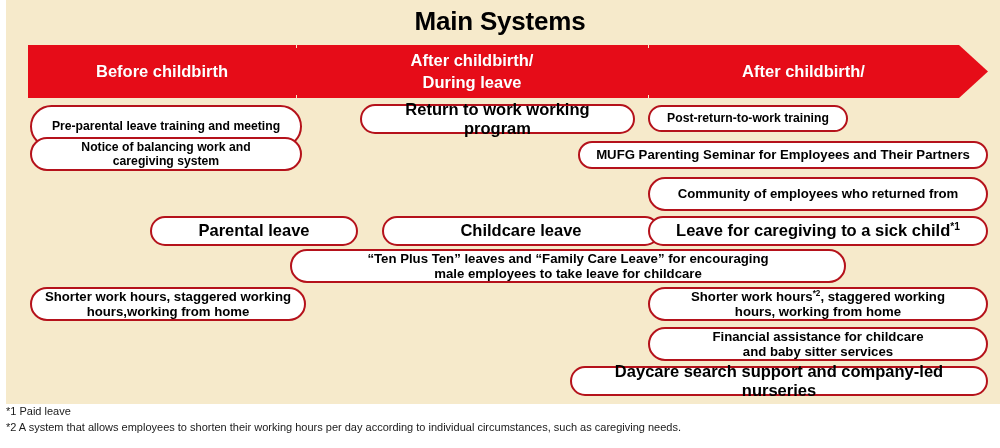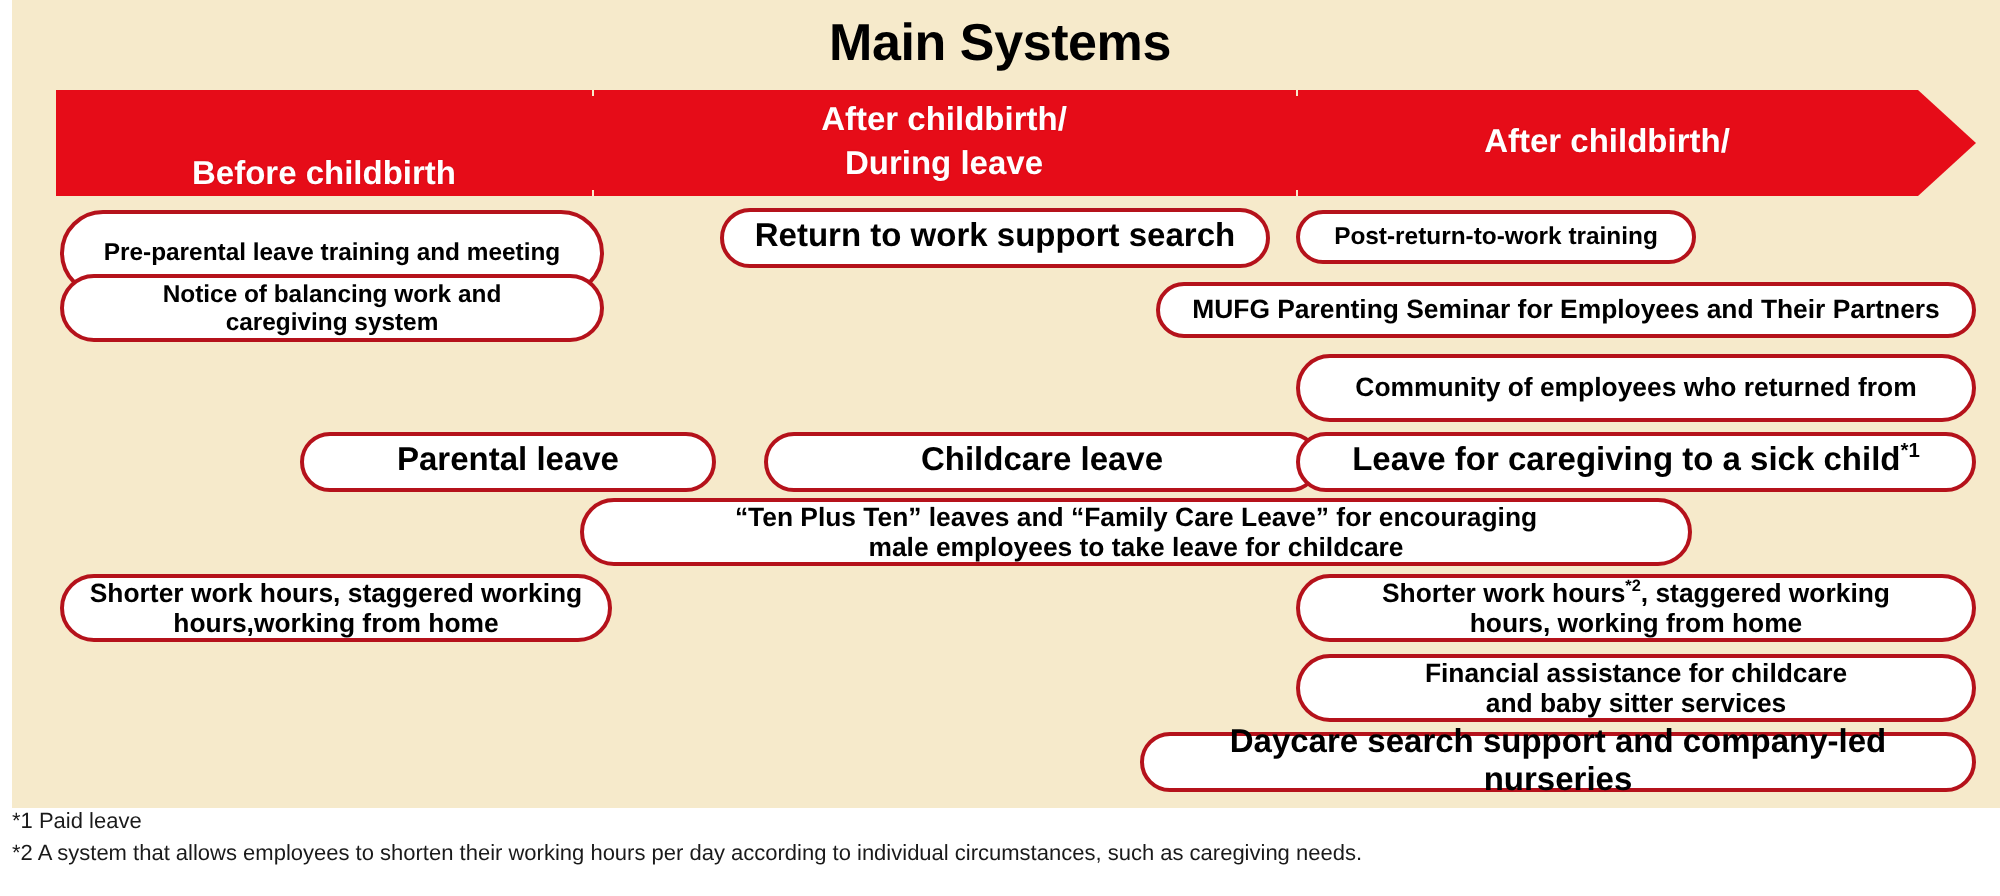--- a/index.html
+++ b/index.html
@@ -60,21 +60,21 @@
     align-items: center;
     justify-content: center;
     text-align: center;
     color: #ffffff;
     font-weight: bold;
     font-size: 16.5px;
     line-height: 1.28;
     z-index: 2;
     text-shadow: 0 0 1px rgba(0,0,0,.12);
   }
-  #seg-0 { left: 0px;   width: 268px; align-items: flex-end; }
+  #seg-0 { left: 0px;   width: 268px; }
   #seg-1 { left: 268px; width: 352px; }
   #seg-2 { left: 620px; width: 311px; }
 
   .seg-divider {
     position: absolute;
     width: 1px;
     background: #f6eacb;
     z-index: 3;
   }
   .seg-divider.top    { top: 0px;  height: 3px; }
@@ -156,21 +156,21 @@
 </div>
 
 <div class="pill sz-sm" style="left:30px;  top:137px; width:272px; height:34px;">
   <span class="txt">
     <span>Notice of balancing work and</span><br>
     <span>caregiving system</span>
   </span>
 </div>
 
 <div class="pill sz-lg" style="left:360px; top:104px; width:275px; height:30px;">
-  <span class="txt"><span>Return to work support search</span></span>
+  <span class="txt"><span>Return to work working program</span></span>
 </div>
 
 <div class="pill sz-sm" style="left:648px; top:105px; width:200px; height:27px;">
   <span class="txt"><span>Post-return-to-work training</span></span>
 </div>
 
 <div class="pill sz-md" style="left:578px; top:141px; width:410px; height:28px;">
   <span class="txt"><span>MUFG Parenting Seminar for Employees and Their Partners</span></span>
 </div>
 

